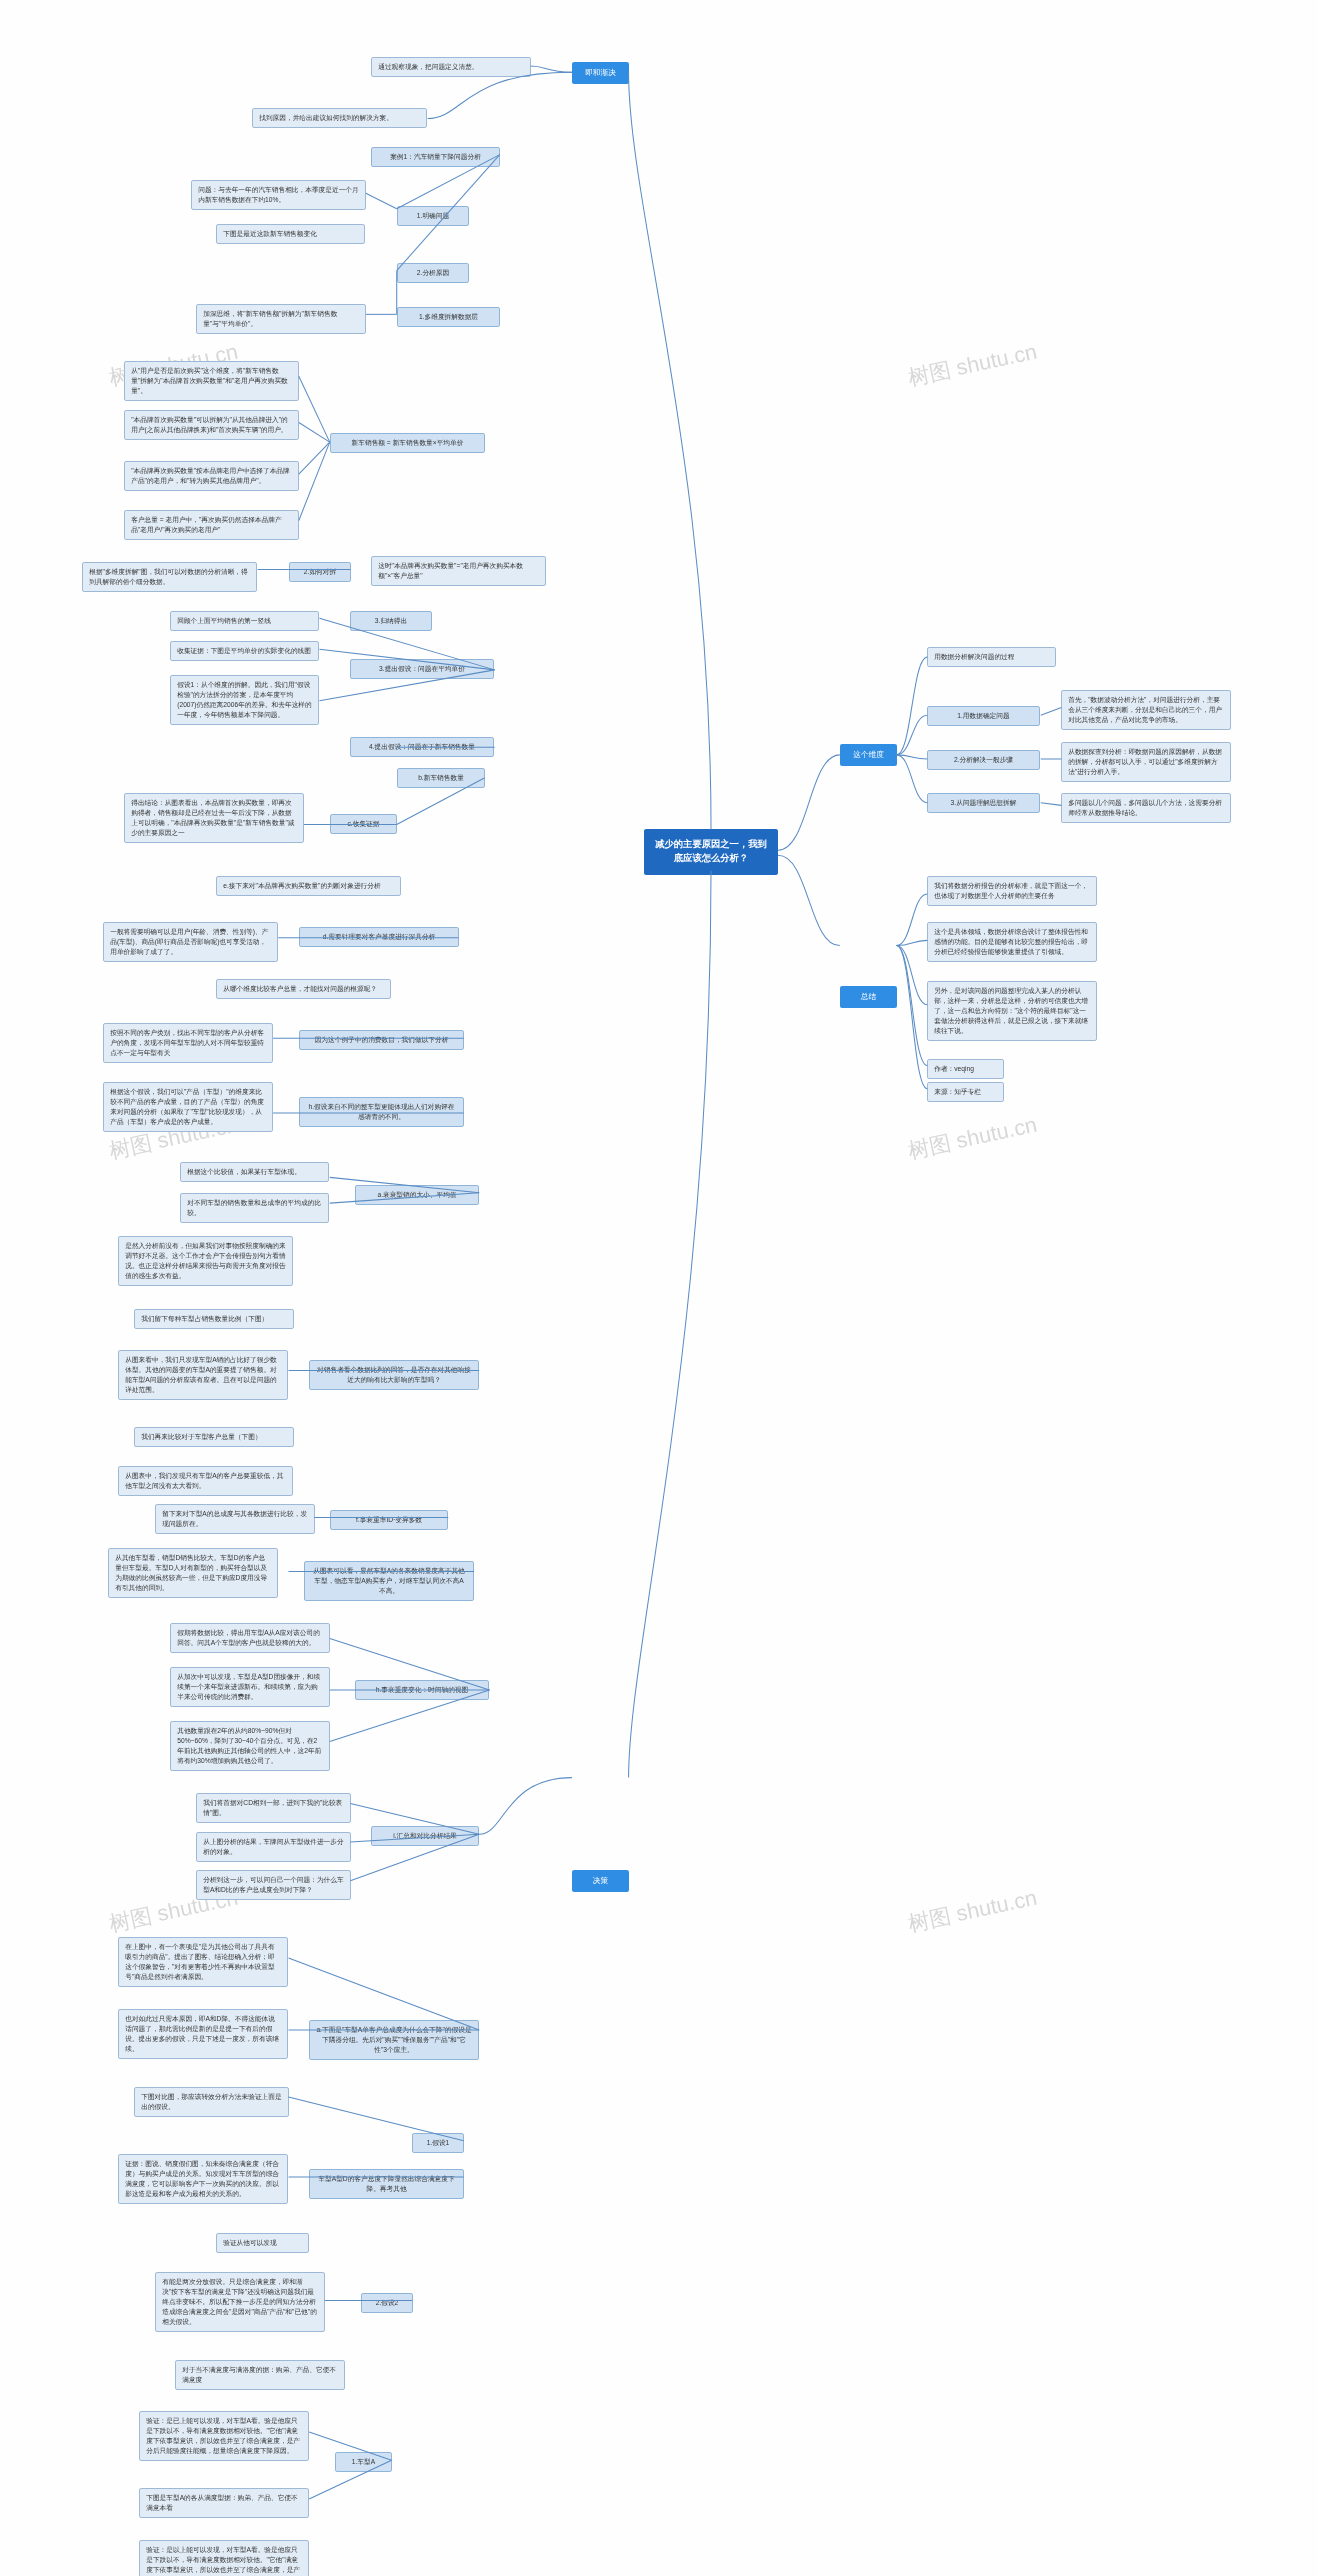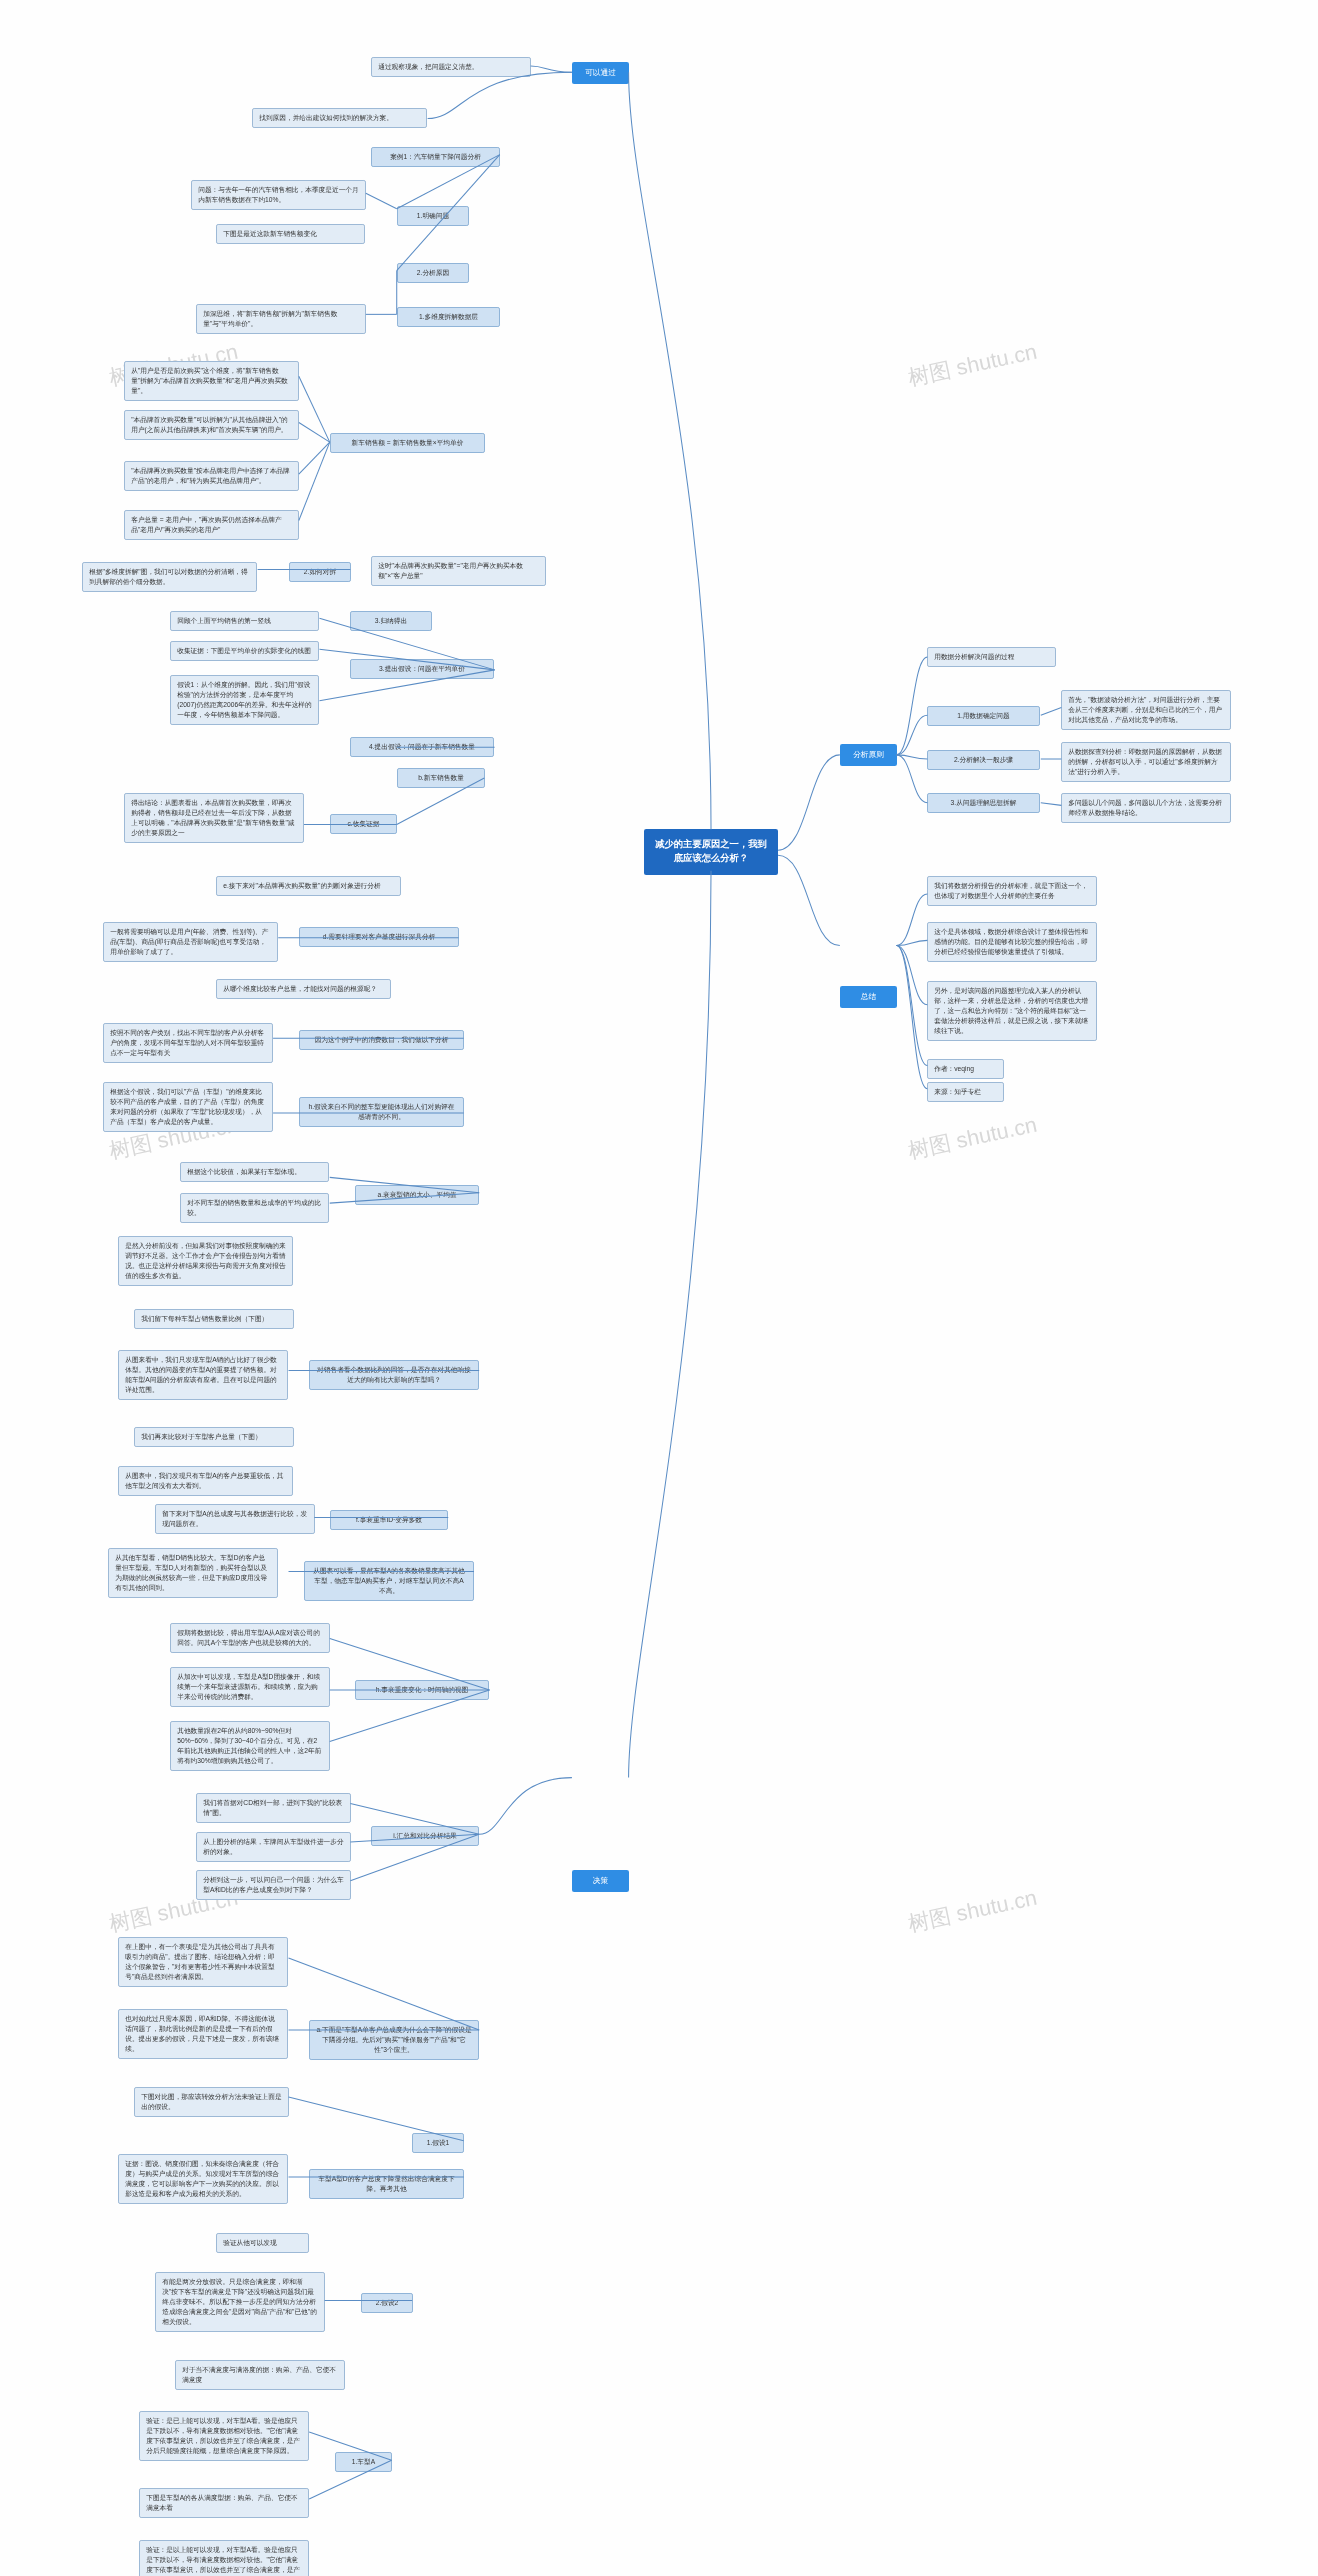--- a/index.html
+++ b/index.html
@@ -67,24 +67,24 @@
 
 <div class="wm" style="left:108px;top:350px">树图 shutu.cn</div>
 <div class="wm" style="left:907px;top:350px">树图 shutu.cn</div>
 <div class="wm" style="left:108px;top:1123px">树图 shutu.cn</div>
 <div class="wm" style="left:907px;top:1123px">树图 shutu.cn</div>
 <div class="wm" style="left:108px;top:1896px">树图 shutu.cn</div>
 <div class="wm" style="left:907px;top:1896px">树图 shutu.cn</div>
 
 <div class="node root" style="left:644px;top:829px">减少的主要原因之一，我到底应该怎么分析？</div>
 
-<div class="node main" style="left:840px;top:744px">分析原则</div>
+<div class="node main" style="left:840px;top:744px">这个维度</div>
 <div class="node main" style="left:840px;top:986px">总结</div>
 
-<div class="node main" style="left:572px;top:62px">可以通过</div>
+<div class="node main" style="left:572px;top:62px">即和渐决</div>
 <div class="node main" style="left:572px;top:1870px">决策</div>
 
 <div class="node leaf" style="left:927px;top:647px;width:129px">用数据分析解决问题的过程</div>
 
 <div class="node mid" style="left:927px;top:706px;width:113px">1.用数据确定问题</div>
 <div class="node leaf" style="left:1061px;top:690px;width:170px">首先，"数据波动分析方法"，对问题进行分析，主要会从三个维度来判断，分别是和自己比的三个，用户对比其他竞品，产品对比竞争的市场。</div>
 
 <div class="node mid" style="left:927px;top:750px;width:113px">2.分析解决一般步骤</div>
 <div class="node leaf" style="left:1061px;top:742px;width:170px">从数据探查到分析：即数据问题的原因解析，从数据的拆解，分析都可以入手，可以通过"多维度拆解方法"进行分析入手。</div>
 

